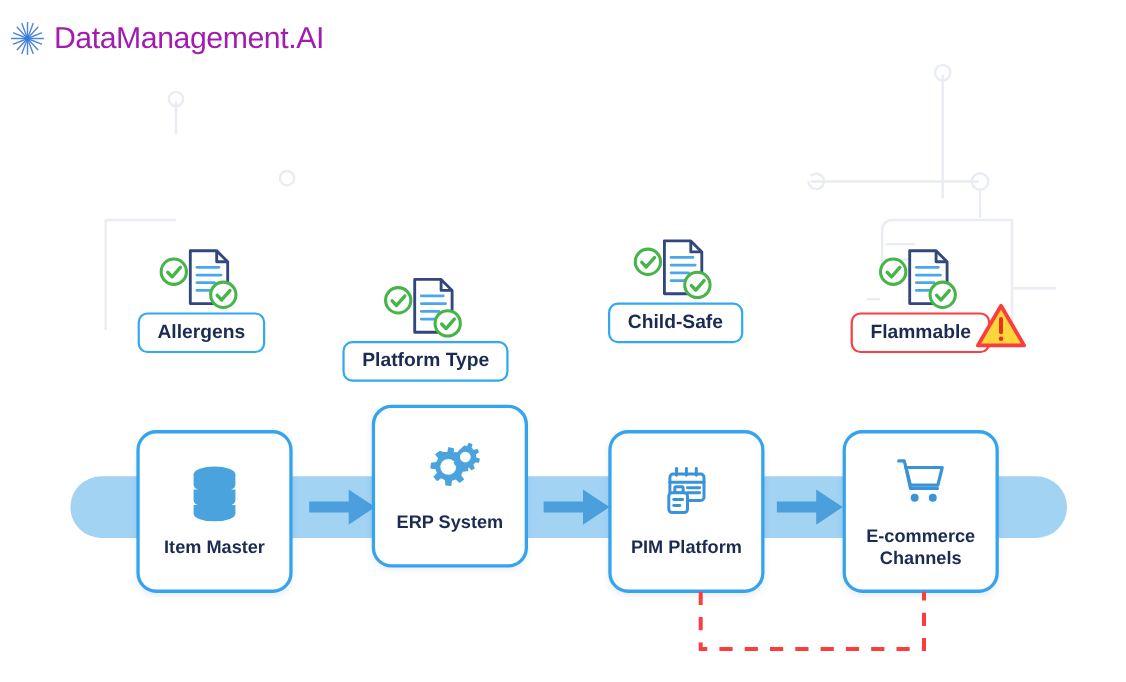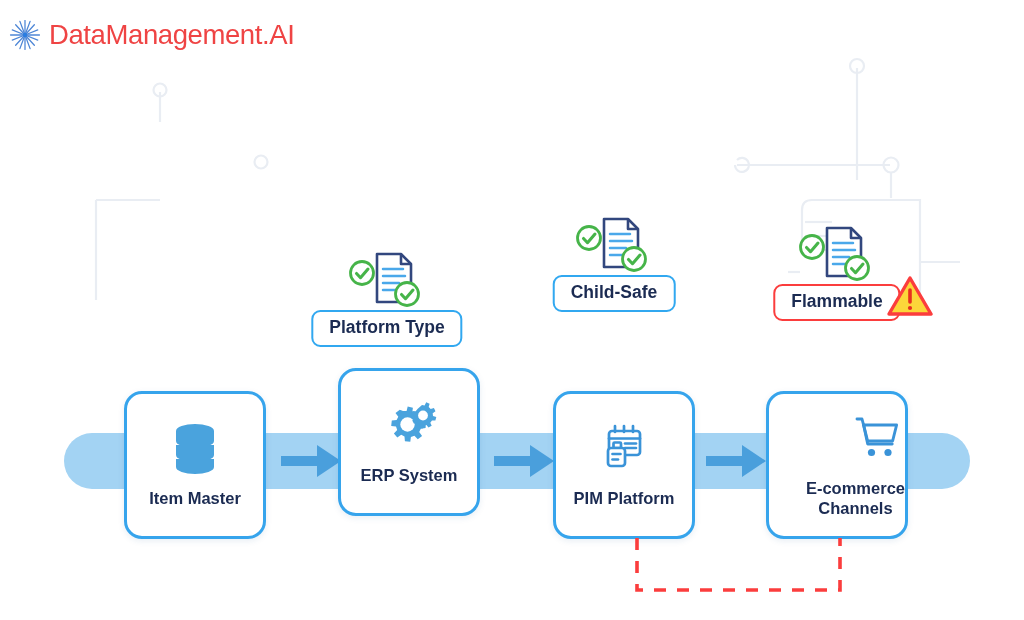--- a/index.html
+++ b/index.html
@@ -37,21 +37,21 @@
     align-items: center;
     gap: 7px;
   }
   .brand-mark {
     width: 34px;
     height: 34px;
     flex: 0 0 34px;
   }
   .brand-name {
     font-size: 27.5px;
-    color: #ef4444;
+    color: #a21caf;
     letter-spacing: -0.4px;
     white-space: nowrap;
     font-weight: 400;
   }
 
   
   .badge-group {
     position: absolute;
   }
   .badge-icon {
@@ -190,20 +190,37 @@
         <line x1="20" y1="20" x2="3" y2="20"></line>
         <line x1="20" y1="20" x2="5" y2="14"></line>
         <line x1="20" y1="20" x2="9" y2="8"></line>
         <line x1="20" y1="20" x2="14" y2="4"></line>
       </g>
       <circle cx="20" cy="20" r="2.6" fill="#2a7de1"></circle>
     </svg>
     <span class="brand-name">DataManagement.AI</span>
   </div>
 
+  <div class="badge-group" style="left:114px; top:222px; width:138px; height:110px;">
+    <svg class="badge-icon" viewBox="0 0 80 62" xmlns="http://www.w3.org/2000/svg">
+      <path d="M30 6 h24 l10 10 v38 h-34 z" fill="#ffffff" stroke="#32477e" stroke-width="2.6" stroke-linejoin="round"></path>
+      <path d="M54 6 v10 h10" fill="none" stroke="#32477e" stroke-width="2.6" stroke-linejoin="round"></path>
+      <g stroke="#4aa8ea" stroke-width="2.5" stroke-linecap="round">
+        <line x1="36" y1="21" x2="56" y2="21"></line>
+        <line x1="36" y1="28" x2="58" y2="28"></line>
+        <line x1="36" y1="35" x2="52" y2="35"></line>
+        <line x1="36" y1="42" x2="57" y2="42"></line>
+      </g>
+      <circle cx="15" cy="25" r="11.5" fill="#ffffff" stroke="#46b449" stroke-width="2.8"></circle>
+      <path d="M9.5 25.5 l4 4.2 l7.5 -8.6" fill="none" stroke="#46b449" stroke-width="3.1" stroke-linecap="round" stroke-linejoin="round"></path>
+      <circle cx="60" cy="46" r="11.5" fill="#ffffff" stroke="#46b449" stroke-width="2.8"></circle>
+      <path d="M54.5 46.5 l4 4.2 l7.5 -8.6" fill="none" stroke="#46b449" stroke-width="3.1" stroke-linecap="round" stroke-linejoin="round"></path>
+    </svg>
+    <div class="badge-pill">Allergens</div>
+  </div>
 
   <div class="badge-group" style="left:318px; top:248px; width:138px; height:110px;">
     <svg class="badge-icon" viewBox="0 0 80 62" xmlns="http://www.w3.org/2000/svg">
       <path d="M30 6 h24 l10 10 v38 h-34 z" fill="#ffffff" stroke="#32477e" stroke-width="2.6" stroke-linejoin="round"></path>
       <path d="M54 6 v10 h10" fill="none" stroke="#32477e" stroke-width="2.6" stroke-linejoin="round"></path>
       <g stroke="#4aa8ea" stroke-width="2.5" stroke-linecap="round">
         <line x1="36" y1="21" x2="56" y2="21"></line>
         <line x1="36" y1="28" x2="58" y2="28"></line>
         <line x1="36" y1="35" x2="52" y2="35"></line>
         <line x1="36" y1="42" x2="57" y2="42"></line>
@@ -303,21 +320,21 @@
         <line x1="29" y1="21.5" x2="40" y2="21.5"></line>
         <line x1="29" y1="26" x2="40" y2="26"></line>
         <rect x="12" y="26" width="17" height="18" rx="3" fill="#ffffff"></rect>
         <line x1="16.5" y1="32" x2="24.5" y2="32"></line>
         <line x1="16.5" y1="37.5" x2="22" y2="37.5"></line>
       </g>
     </svg>
     <div class="node-label">PIM Platform</div>
   </div>
 
-  <div class="node" style="left:766px; top:391px;align-items:flex-end;">
+  <div class="node" style="left:766px; top:391px;">
     <svg class="node-icon" viewBox="0 0 56 52" xmlns="http://www.w3.org/2000/svg">
       <g fill="none" stroke="#3a93d8" stroke-width="2.9" stroke-linejoin="round" stroke-linecap="round">
         <path d="M8 7 h5 l1.6 6"></path>
         <path d="M14.6 13 h33 l-4 16 h-25 z"></path>
         <path d="M14.6 13 l4.1 19 h24.5"></path>
       </g>
       <circle cx="22.5" cy="40.5" r="3.6" fill="#3a93d8"></circle>
       <circle cx="39" cy="40.5" r="3.6" fill="#3a93d8"></circle>
     </svg>
     <div class="node-label">E-commerce

